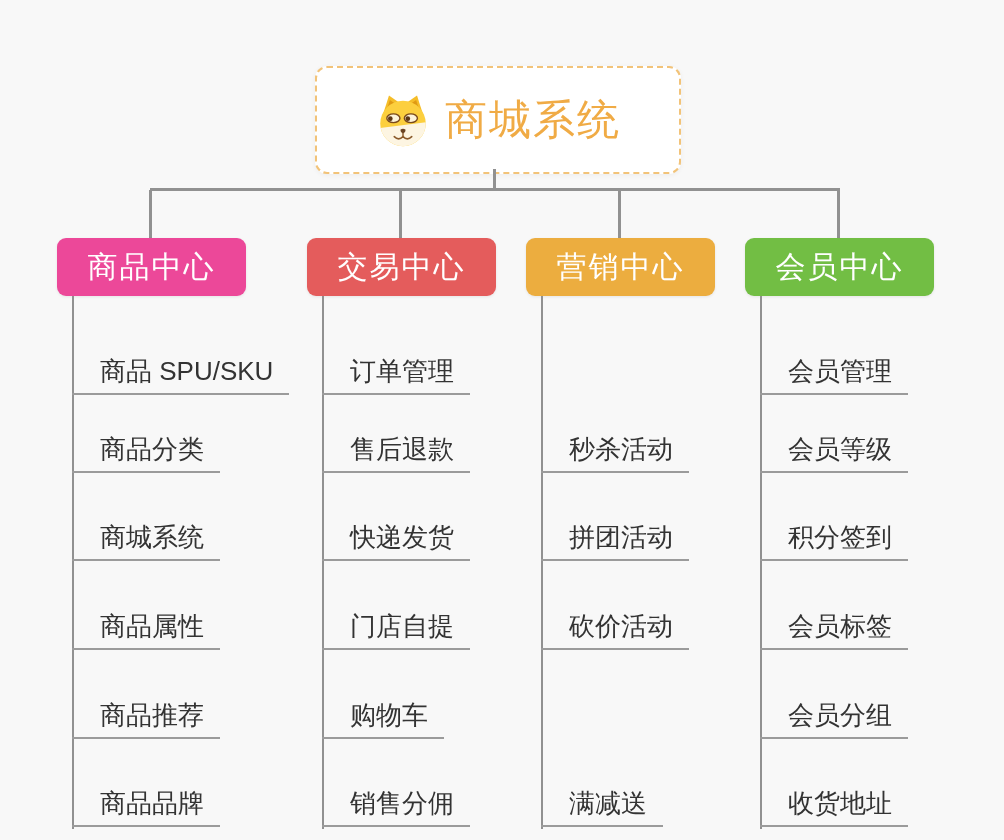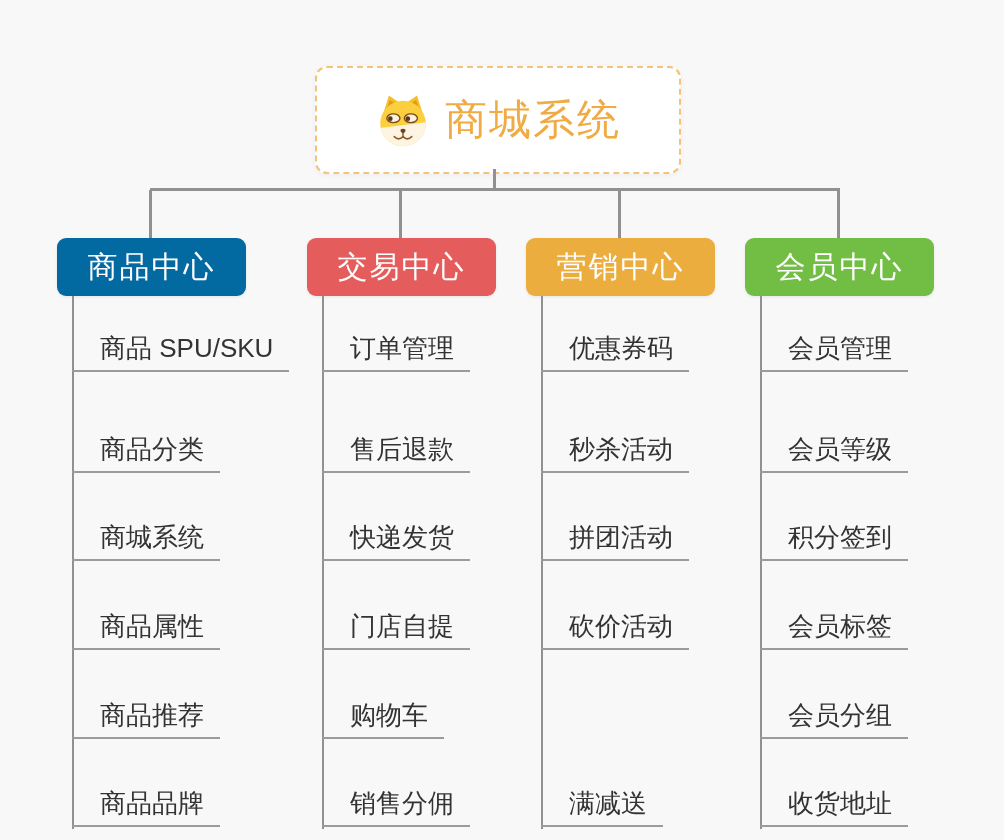--- a/index.html
+++ b/index.html
@@ -35,21 +35,21 @@
 
   
   .vline{position:absolute;top:268px;width:2px;height:533px;background:var(--connector);}
   .v0{left:72px}.v1{left:322px}.v2{left:541px}.v3{left:760px}
 
   
   .leaf{position:absolute;white-space:nowrap;font-size:26px;line-height:32px;
     color:var(--leaf_text);padding:0 16px 6px 28px;
     border-bottom:2px solid var(--underline);}
   .l0{left:72px}.l1{left:322px}.l2{left:541px}.l3{left:760px}
-  .r0{top:304px}.r1{top:405px}.r2{top:493px}.r3{top:582px}.r4{top:671px}.r5{top:759px}
+  .r0{top:327px}.r1{top:405px}.r2{top:493px}.r3{top:582px}.r4{top:671px}.r5{top:759px}
 </style>
 </head>
 <body>
 
 <div class="canvas">
 
   <div class="root-node">
     <svg class="root-icon" viewBox="0 0 64 64">
       <defs>
           <clipPath id="headClip">
@@ -75,41 +75,40 @@
     <span class="root-title">商城系统</span>
   </div>
 
   <div class="conn stem"></div>
   <div class="conn hbar"></div>
   <div class="conn drop d0"></div>
   <div class="conn drop d1"></div>
   <div class="conn drop d2"></div>
   <div class="conn drop d3"></div>
 
-  <div class="node b0" style="background: #0369a1;">商品中心</div>
+  <div class="node b0" style="background: #ec4899;">商品中心</div>
   <div class="vline v0"></div>
   <div class="leaf l0 r0">商品 SPU/SKU</div>
   <div class="leaf l0 r1">商品分类</div>
   <div class="leaf l0 r2">商城系统</div>
   <div class="leaf l0 r4">商品推荐</div>
   <div class="leaf l0 r3">商品属性</div>
   <div class="leaf l0 r5">商品品牌</div>
 
   <div class="node b1" style="background: rgb(228, 92, 92); text-align: right;">交易中心</div>
   <div class="vline v1"></div>
   <div class="leaf l1 r0">订单管理</div>
   <div class="leaf l1 r1">售后退款</div>
   <div class="leaf l1 r2">快递发货</div>
   <div class="leaf l1 r3">门店自提</div>
   <div class="leaf l1 r4">购物车</div>
   <div class="leaf l1 r5">销售分佣</div>
 
   <div class="node b2" style="background: rgb(236, 173, 63);">营销中心</div>
   <div class="vline v2"></div>
-  <div class="leaf l2 r0">优惠券码</div>
   <div class="leaf l2 r1">秒杀活动</div>
   <div class="leaf l2 r2">拼团活动</div>
   <div class="leaf l2 r3">砍价活动</div>
   <div class="leaf l2 r5">满减送</div>
 
   <div class="node b3" style="background: rgb(114, 190, 68);">会员中心</div>
   <div class="vline v3"></div>
   <div class="leaf l3 r0">会员管理</div>
   <div class="leaf l3 r1">会员等级</div>
   <div class="leaf l3 r2">积分签到</div>

